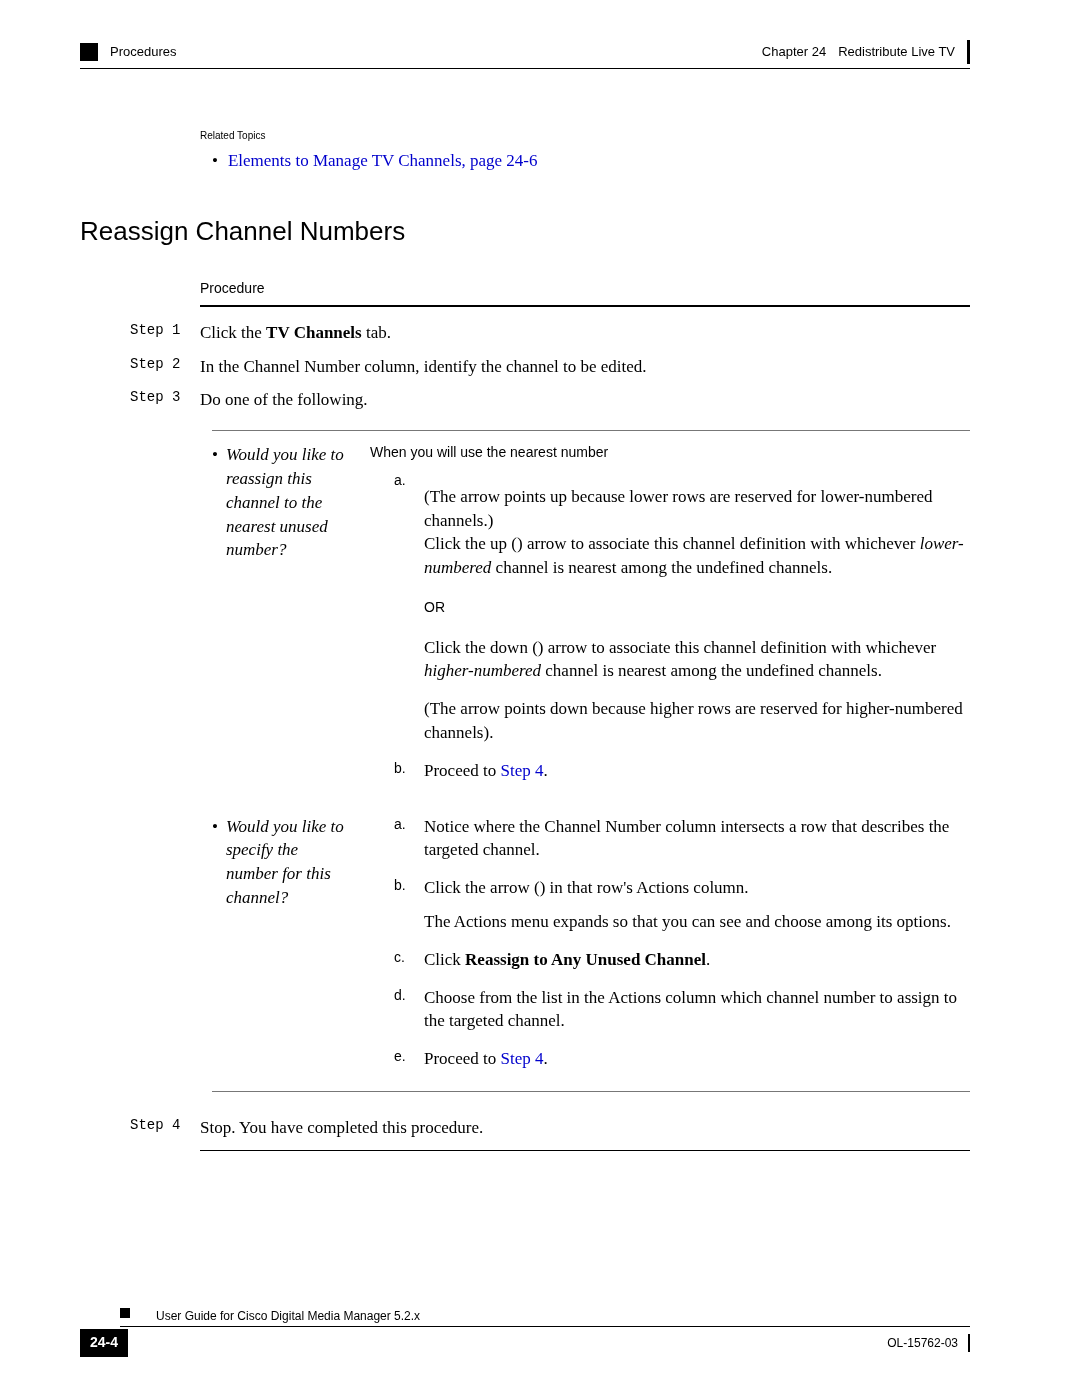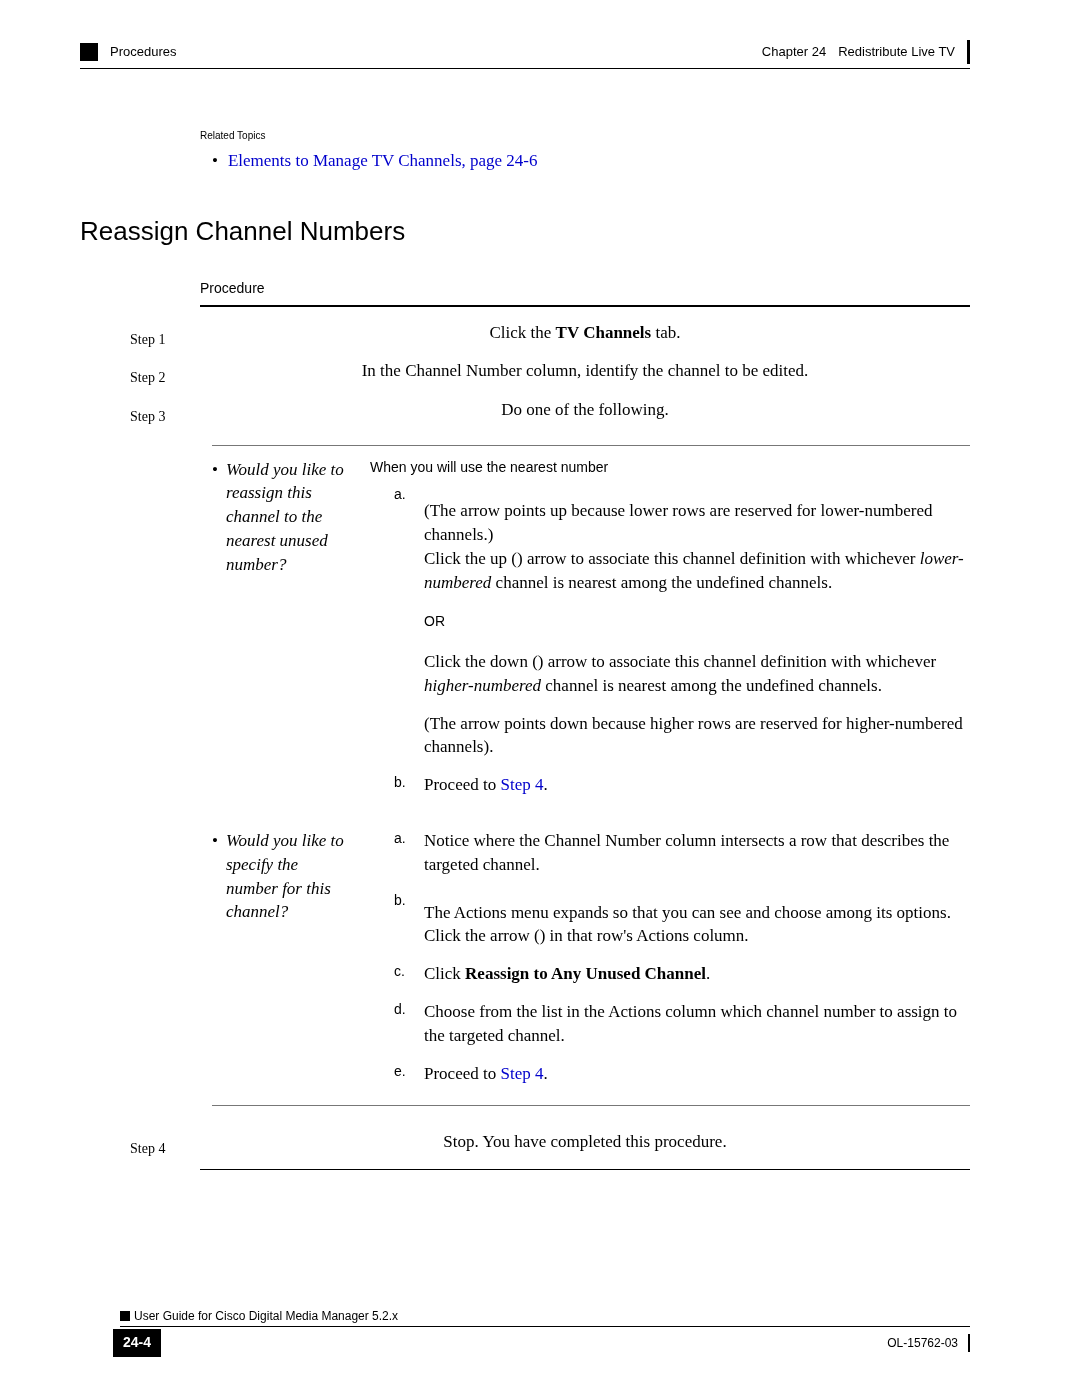--- a/index.html
+++ b/index.html
@@ -87,29 +87,27 @@
     border: none;
     border-top: 2px solid #000;
     margin: 0 0 14px 120px;
   }
   .step-row {
     display: flex;
     margin-left: 50px;
     margin-bottom: 10px;
   }
   .step-label {
-    font-family: Liberation Serif, serif;
+    font-family: Liberation Mono, monospace;
     font-size: 14px;
     width: 70px;
     flex-shrink: 0;
-    margin-top: 9px;
   }
   .step-body {
     flex: 1;
-    text-align: center;
   }
   .bold { font-weight: bold; }
   .options-block {
     margin-left: 132px;
     margin-top: 18px;
     margin-bottom: 24px;
     border-top: 1px solid #777;
     border-bottom: 1px solid #777;
     padding-top: 12px;
     padding-bottom: 20px;
@@ -162,22 +160,22 @@
   }
   .italic { font-style: italic; }
   .footer {
     position: absolute;
     bottom: 40px;
     left: 80px;
     right: 110px;
   }
   .footer-title-row {
     display: flex;
-    align-items: center;
-    gap: 4px;
+    align-items: flex-start;
+    gap: 26px;
     margin-left: 40px;
     margin-bottom: 2px;
   }
   .footer-title {
     font-family: Arial, Helvetica, sans-serif;
     font-size: 12px;
   }
   .hr-footer {
     border: none;
     border-top: 1px solid #000;
@@ -189,21 +187,20 @@
     align-items: center;
     justify-content: space-between;
   }
   .page-badge {
     background: #000;
     color: #fff;
     font-family: Arial, Helvetica, sans-serif;
     font-weight: bold;
     font-size: 14px;
     padding: 4px 10px;
-    margin-left: 33px;
   }
   .doc-id {
     font-family: Arial, Helvetica, sans-serif;
     font-size: 12px;
     display: flex;
     align-items: center;
     gap: 10px;
   }
   .small-sq {
     width: 10px;
@@ -303,22 +300,22 @@
       <div class="option-right">
 
         <div class="letter-row">
           <div class="letter-label">a.</div>
           <div class="letter-body">Notice where the Channel Number column intersects a row that describes the targeted channel.</div>
         </div>
 
         <div class="letter-row">
           <div class="letter-label">b.</div>
           <div class="letter-body">
+            <div><span>Click the arrow (</span><span>) in that row's Actions column.</span></div>
             <div style="margin-top:10px">The Actions menu expands so that you can see and choose among its options.</div>
-            <div><span>Click the arrow (</span><span>) in that row's Actions column.</span></div>
           </div>
         </div>
 
         <div class="letter-row">
           <div class="letter-label">c.</div>
           <div class="letter-body">
             <span>Click </span><span class="bold">Reassign to Any Unused Channel</span><span>.</span>
           </div>
         </div>
 

